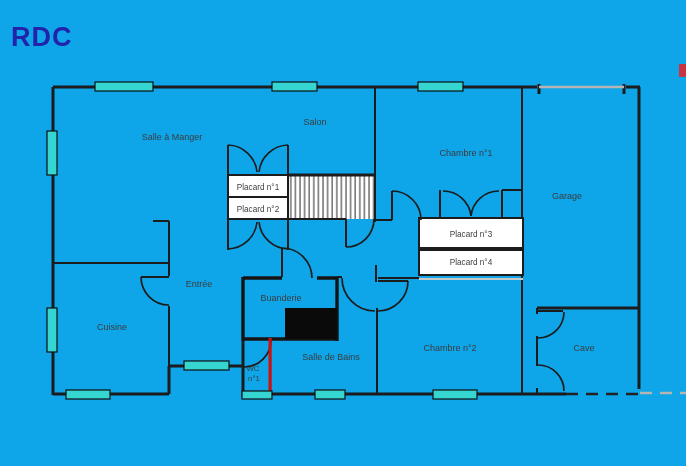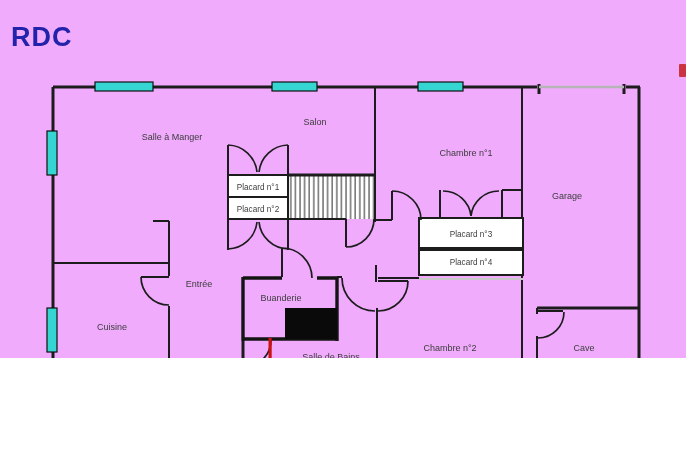--- a/index.html
+++ b/index.html
@@ -1,16 +1,16 @@
 <!DOCTYPE html>
 <html><head>
 <meta charset="utf-8">
 <style>
   html,body{margin:0;padding:0;background:#ffffff;}
-  #page{position:relative;width:686px;height:358px;background:#f0abfc;overflow:hidden;
+  #page{position:relative;width:686px;height:466px;background:#0ea5e9;overflow:hidden;
         font-family:"Liberation Sans", sans-serif;}
   #plan-title{position:absolute;left:11px;top:22px;font-size:27px;font-weight:bold;
         letter-spacing:1px;color:#2222aa;}
   svg text{fill:#3c3c3c;font-size:9px;font-family:"Liberation Sans",sans-serif;}
   svg text.small{font-size:8.2px;}
   svg text.tiny{font-size:7.8px;}
 </style>
 </head>
 <body>
 

